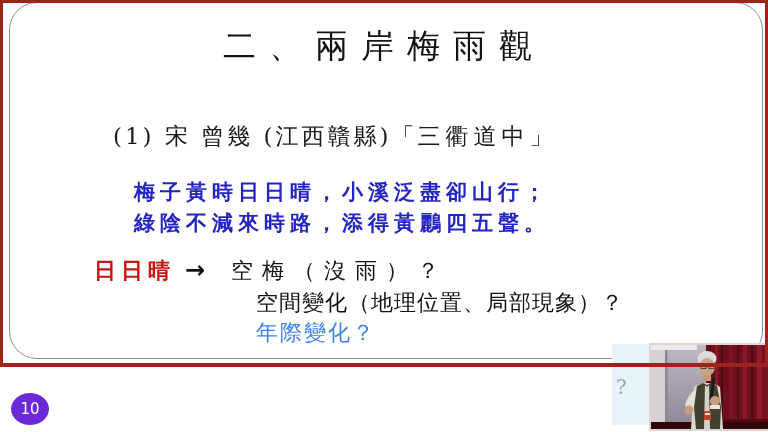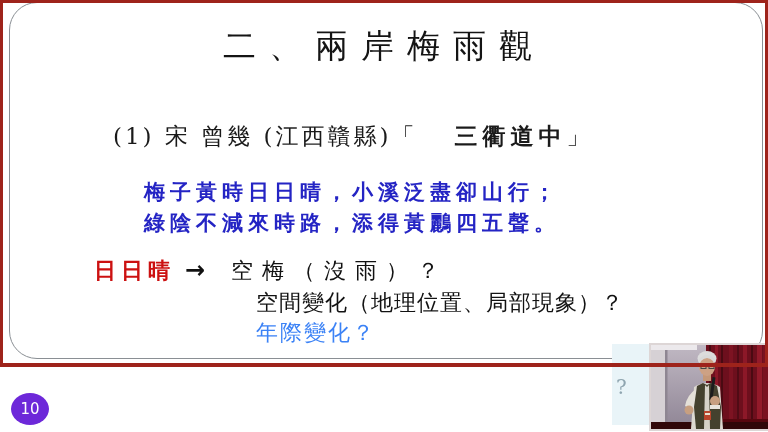--- a/index.html
+++ b/index.html
@@ -33,24 +33,24 @@
   .section-heading {
     position:absolute; left:54px; top:73px;
     font-size:24px; font-weight:bold; letter-spacing:5px;
     color:#B21E1E; white-space:nowrap; z-index:2;
   }
   .subsection-line {
     position:absolute; left:113px; top:121px;
     font-size:23px; color:#1a1a1a; letter-spacing:3px;
     white-space:nowrap; z-index:2;
   }
-  .subsection-line .work-title { font-weight:bold; letter-spacing:5px;margin-left:37px; }
+  .subsection-line .work-title { font-weight:normal; letter-spacing:5px; }
 
   .poem {
-    position:absolute; left:144px; top:176px;
+    position:absolute; left:134px; top:176px;
     font-size:21px; font-weight:bold; color:#2424C4;
     letter-spacing:5px; line-height:31px; white-space:nowrap; z-index:2;
   }
 
   .analysis-row {
     position:absolute; left:94px; top:256px;
     font-size:22px; color:#121212; white-space:nowrap; z-index:2;
   }
   .analysis-row .term {
     color:#CC1111; font-weight:bold; letter-spacing:5px;

